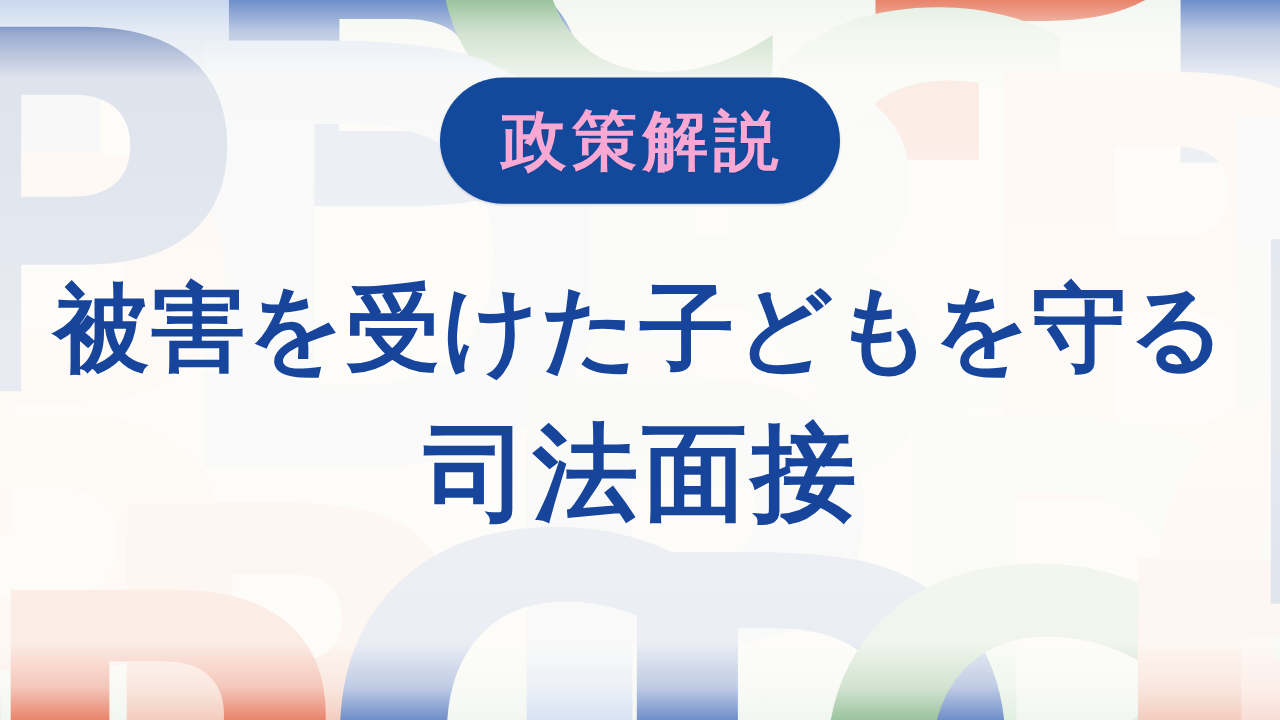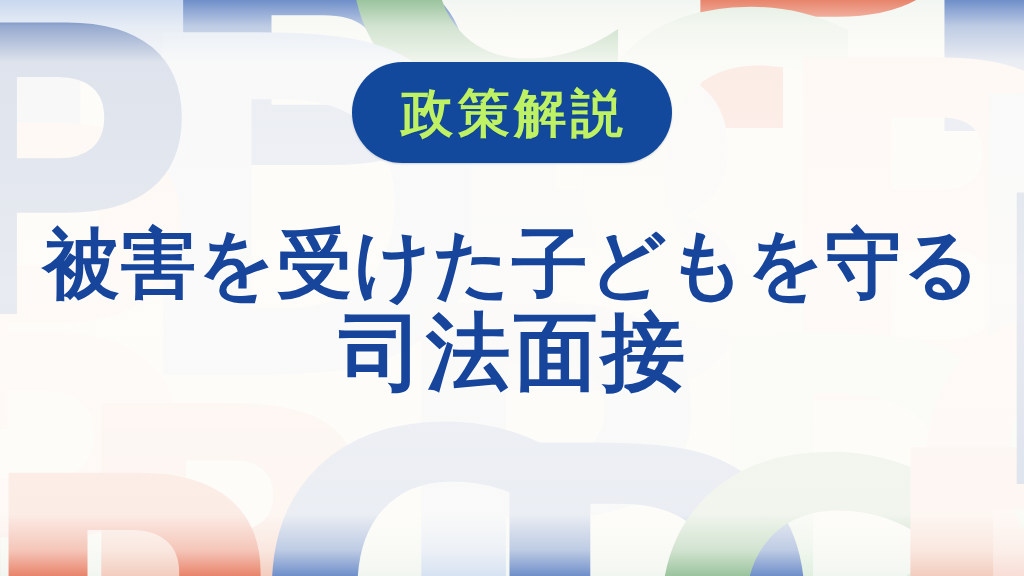--- a/index.html
+++ b/index.html
@@ -69,21 +69,21 @@
     display: inline-flex;
     align-items: center;
     justify-content: center;
     height: 101px;
     padding: 0 44px;
     border-radius: 52px;
     background: #12499c;
     box-shadow: 0 1px 2px rgba(10,40,90,0.18);
   }
   #category-badge-label {
-    color: #bef264;
+    color: #f9a8d4;
     font-size: 52px;
     font-weight: 700;
     letter-spacing: 0.09em;
     line-height: 1;
     text-indent: 0.09em;
     white-space: nowrap;
     text-shadow: 0 1px 1px rgba(0,0,0,0.10);
   }
 
   
@@ -105,21 +105,21 @@
   }
   #headline-line-1 {
     font-size: 76px;
     letter-spacing: 0.015em;
     text-indent: 0.015em;
   }
   #headline-line-2 {
     font-size: 84px;
     letter-spacing: 0.04em;
     text-indent: 0.04em;
-    margin-top: 9px;
+    margin-top: 36px;
     text-align: center;
   }
 </style>
 </head>
 <body>
 
 <div id="thumbnail-card">
 
   <div id="background-pattern" style="background: rgb(242, 246, 241);">
 

